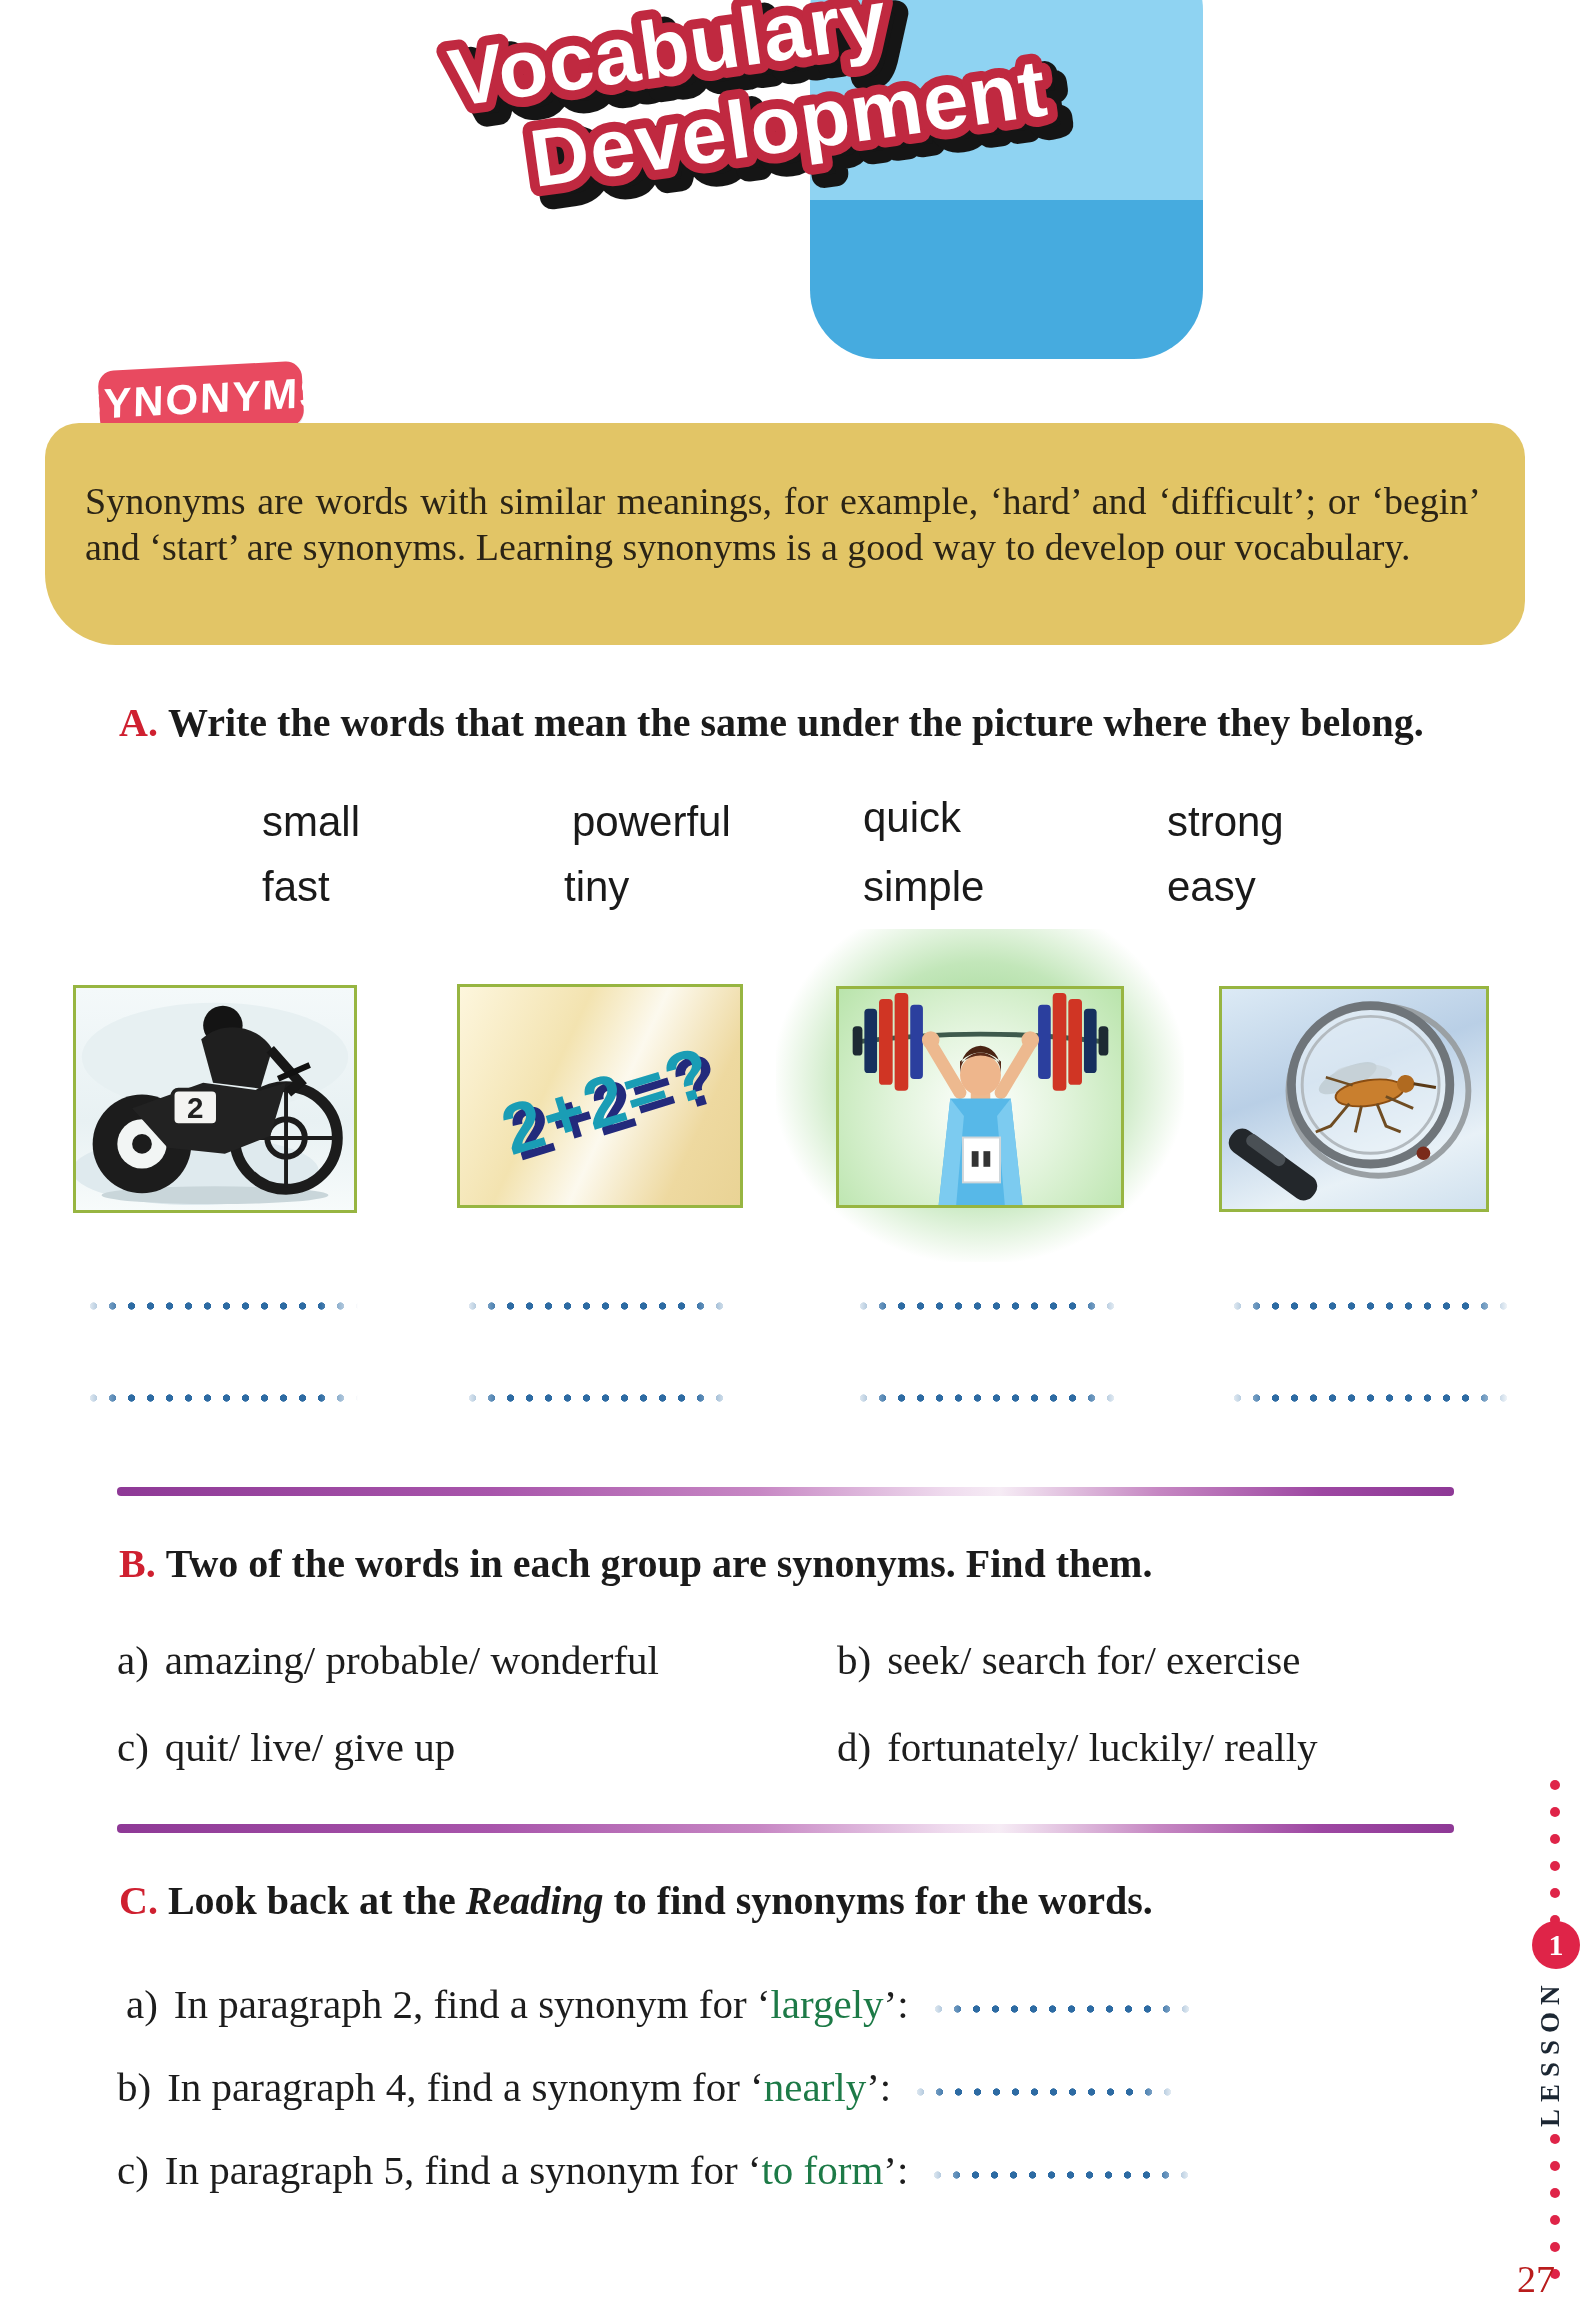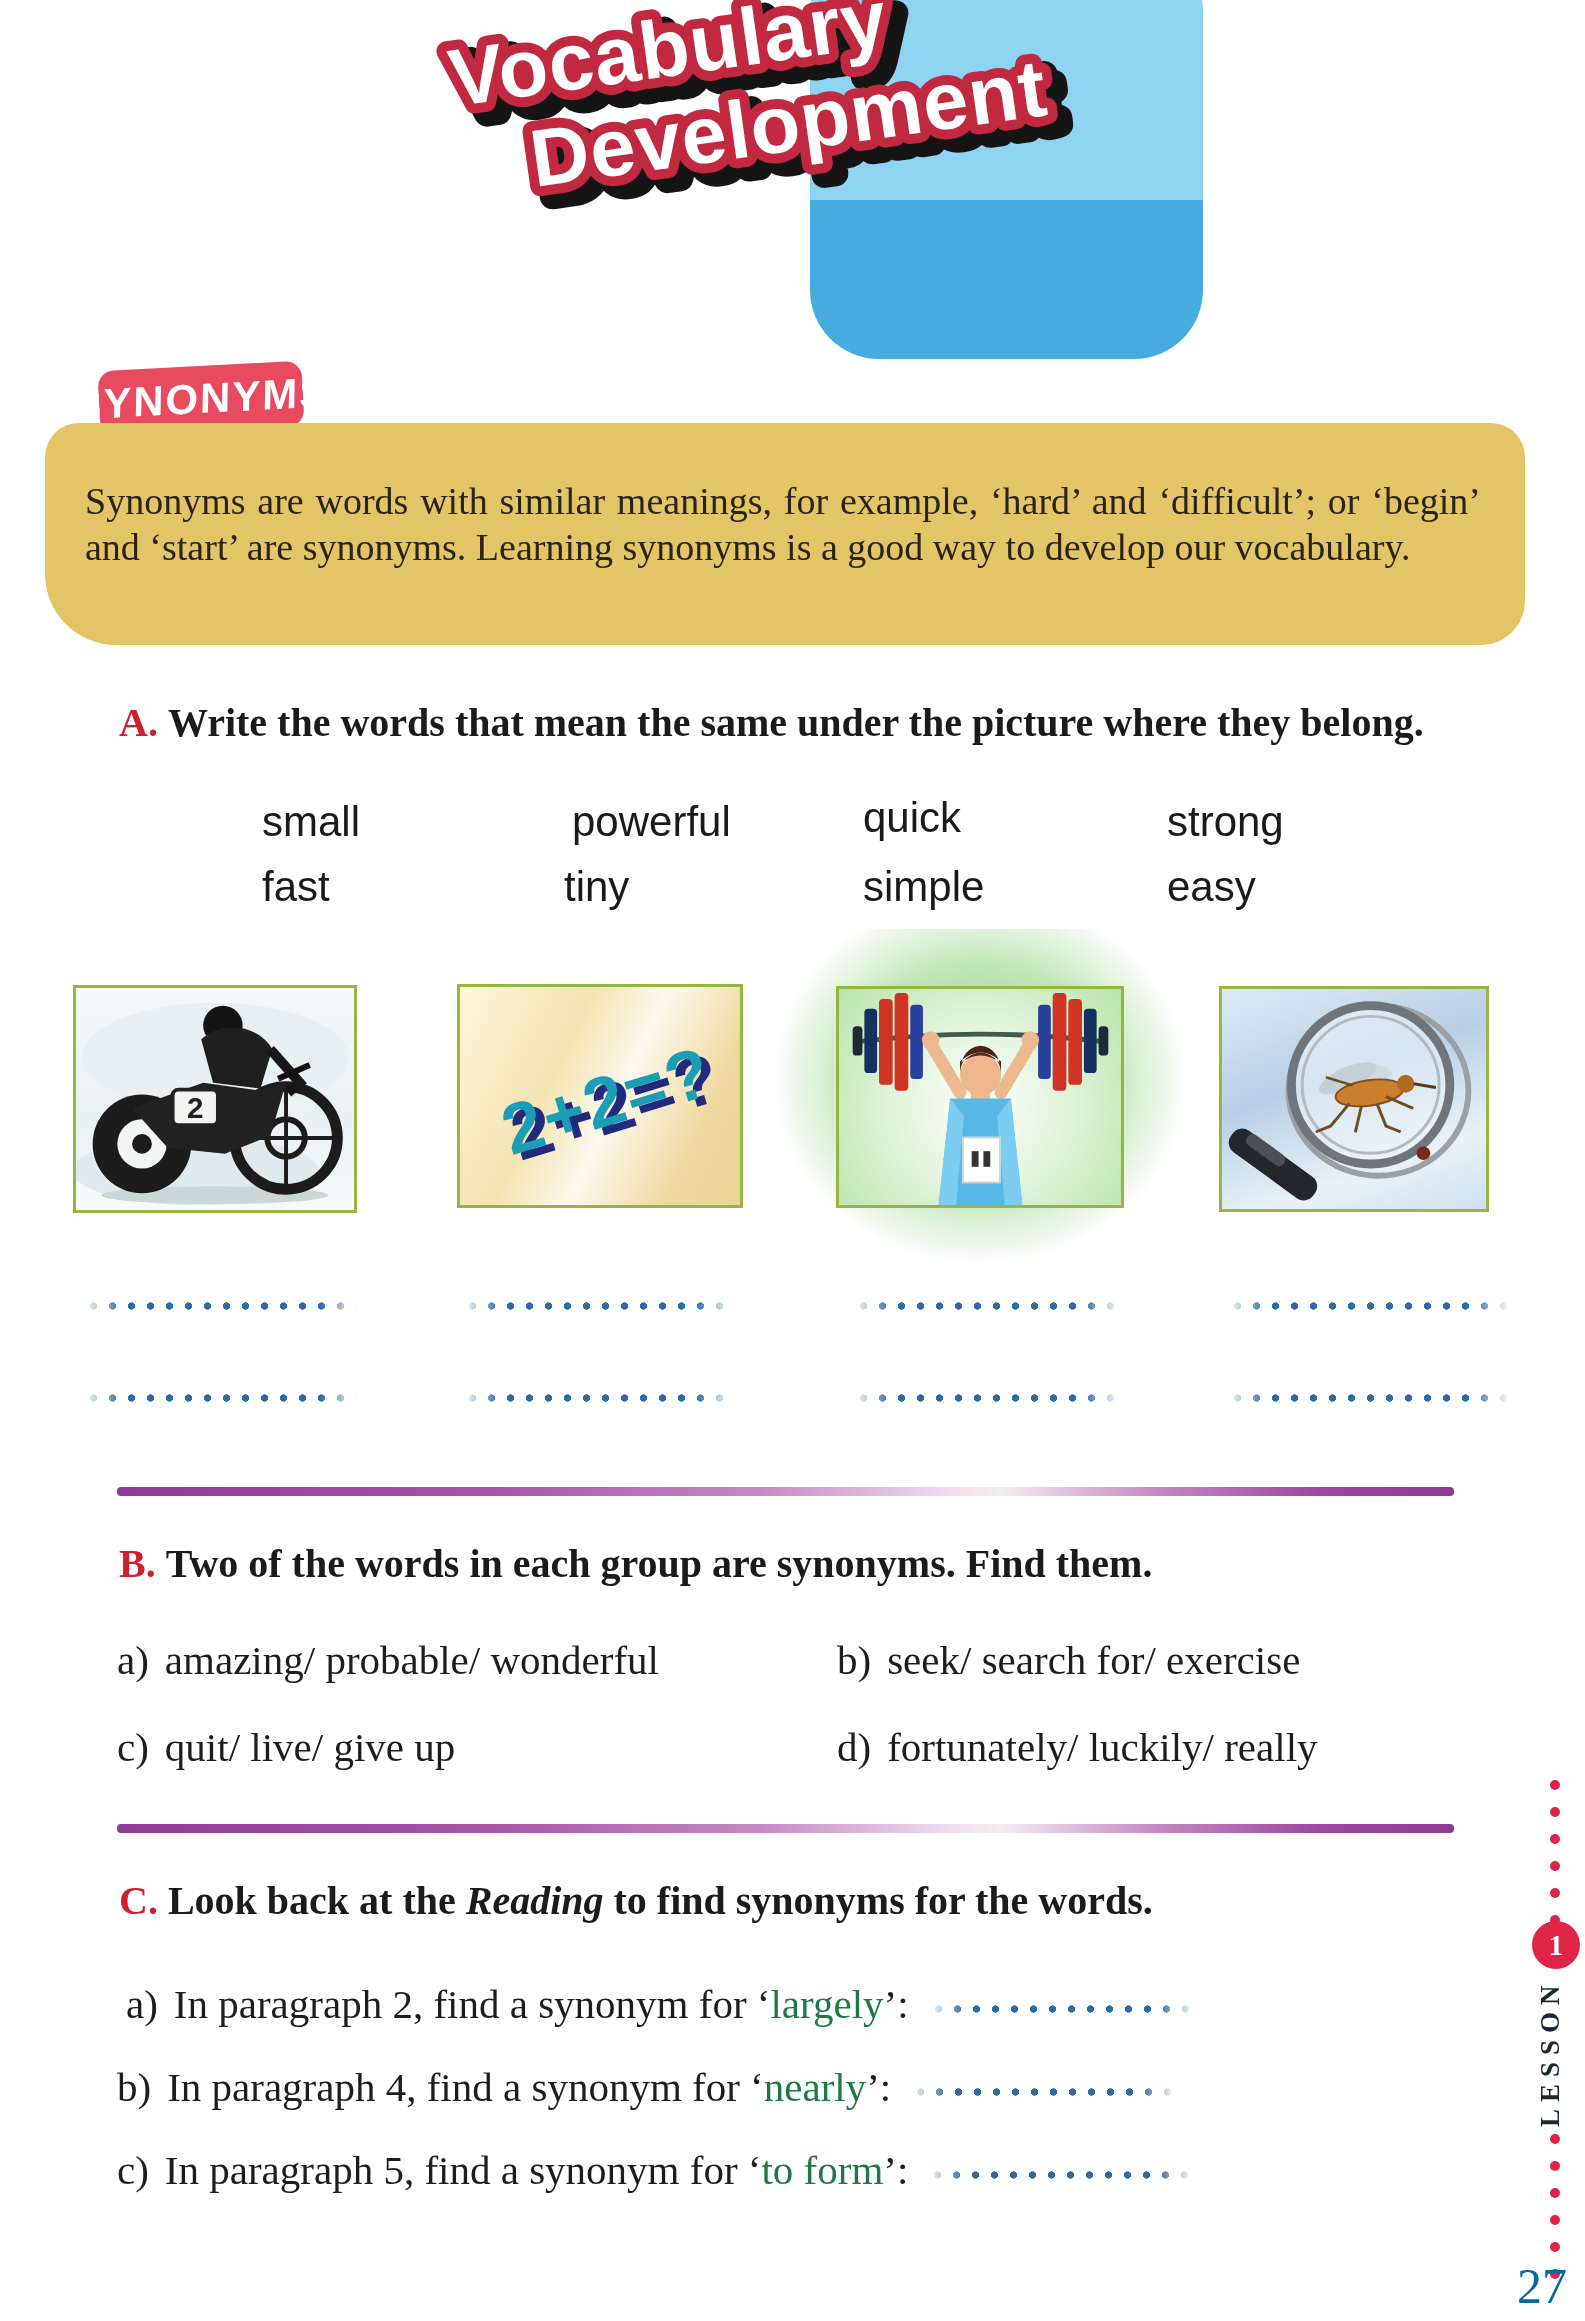--- a/index.html
+++ b/index.html
@@ -84,21 +84,21 @@
   .vdots i{width:10px;height:10px;border-radius:50%;background:#df2448;}
   .lesson-circle{
     position:absolute;left:1532px;top:1921px;width:48px;height:48px;border-radius:50%;background:#df2448;
     display:flex;align-items:center;justify-content:center;color:#fff;font-weight:bold;font-size:30px;
   }
   .lesson-label{
     position:absolute;left:1535px;top:1978px;height:150px;width:42px;
     writing-mode:vertical-rl;transform:rotate(180deg);text-align:center;
     font-family:"Liberation Serif",serif;font-weight:bold;font-size:27px;letter-spacing:7px;color:#1c2733;
   }
-  .page-num{position:absolute;left:1517px;top:2257px;font-size:50px;color:#0369a1;}
+  .page-num{position:absolute;left:1517px;top:2257px;font-size:38px;color:#b91c1c;}
 </style>
 </head>
 <body>
 
 <div class="page">
 
   <div class="blue-box"></div>
   <div class="title-wrap">
     <svg width="653" height="238" viewBox="0 0 660 240">
       <text class="title-text title-back" x="56" y="106" transform="translate(11,12)">Vocabulary</text>

